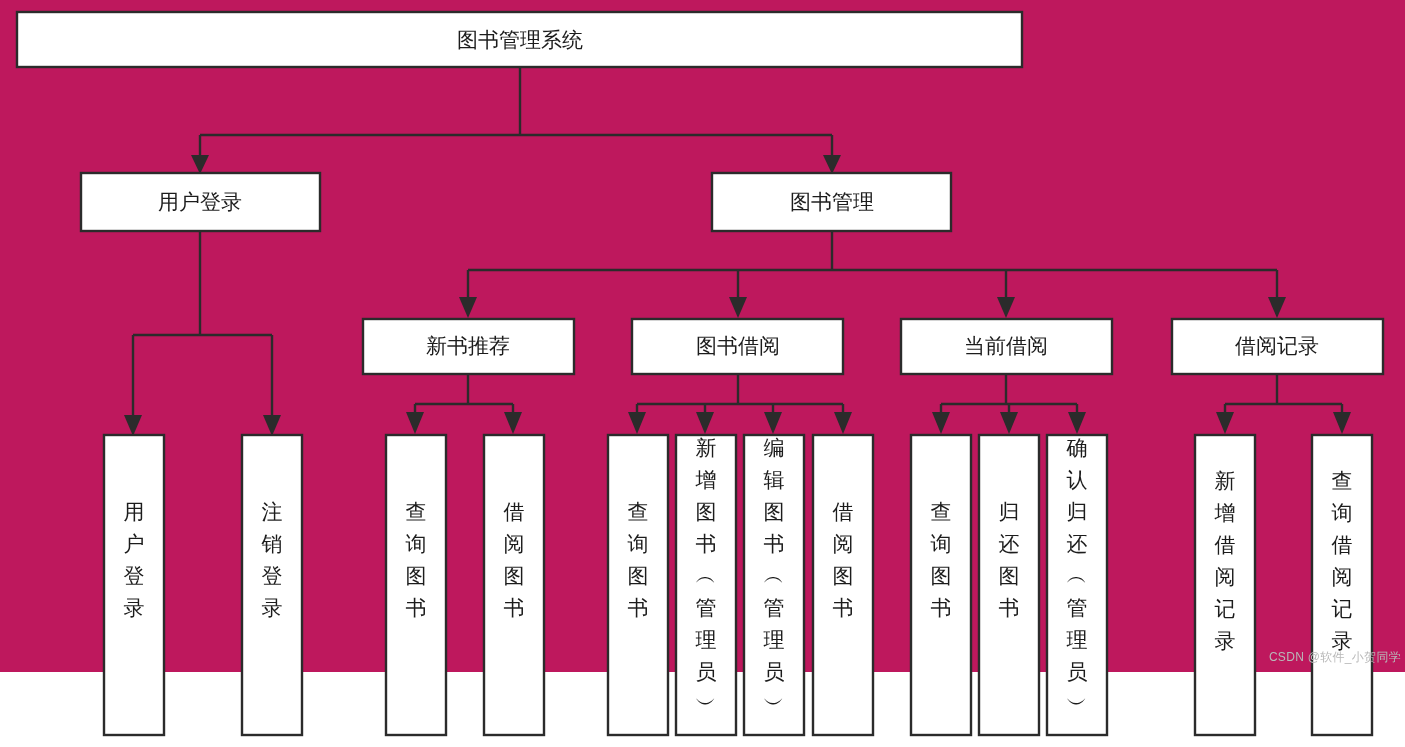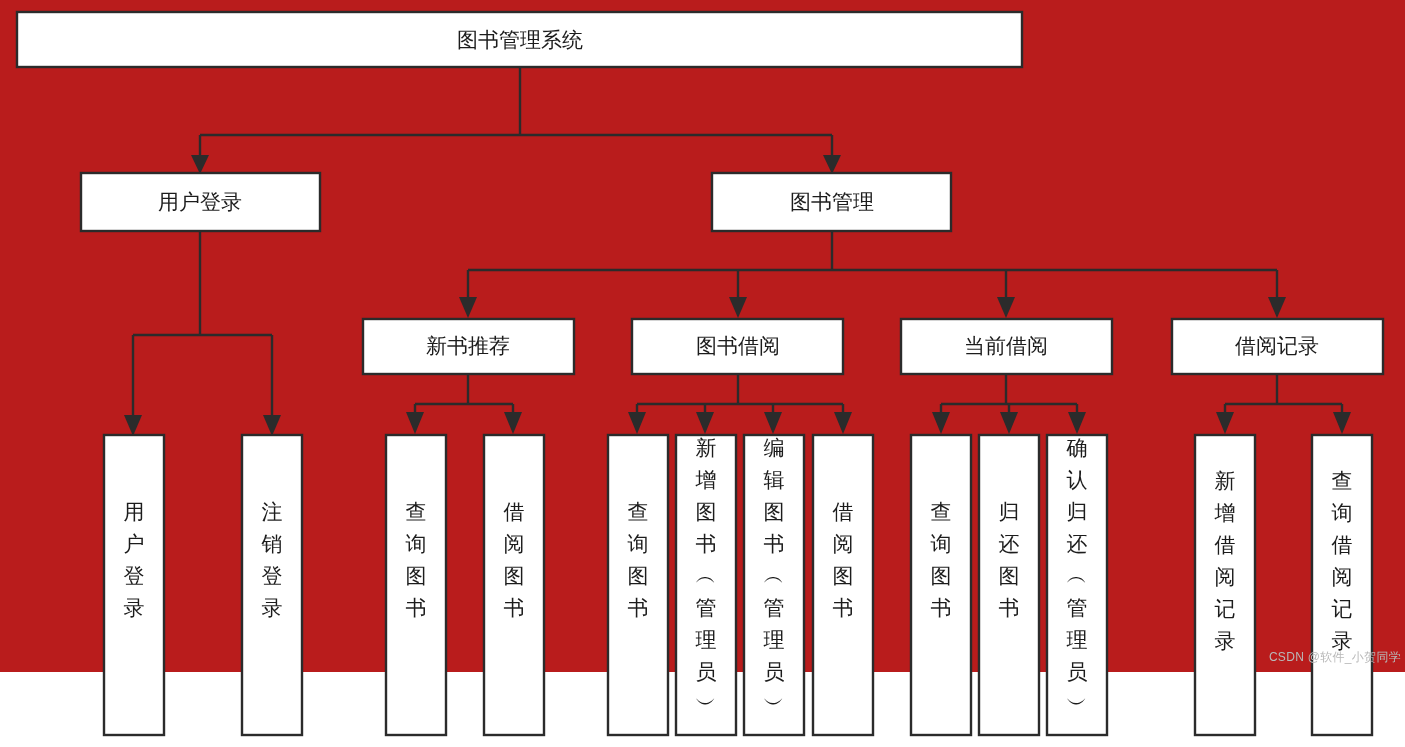--- a/index.html
+++ b/index.html
@@ -10,21 +10,21 @@
   body {
     width: 1405px;
     height: 747px;
     font-family: "Liberation Sans", "DejaVu Sans", sans-serif;
     overflow: hidden;
   }
   #diagram-root {
     position: relative;
     width: 1405px;
     height: 672px;
-    background: #b91c1c;
+    background: #be185d;
   }
   svg.diagram-canvas {
     position: absolute;
     left: 0;
     top: 0;
     width: 1405px;
     height: 747px;
   }
   .node-box {
     fill: #ffffff;

